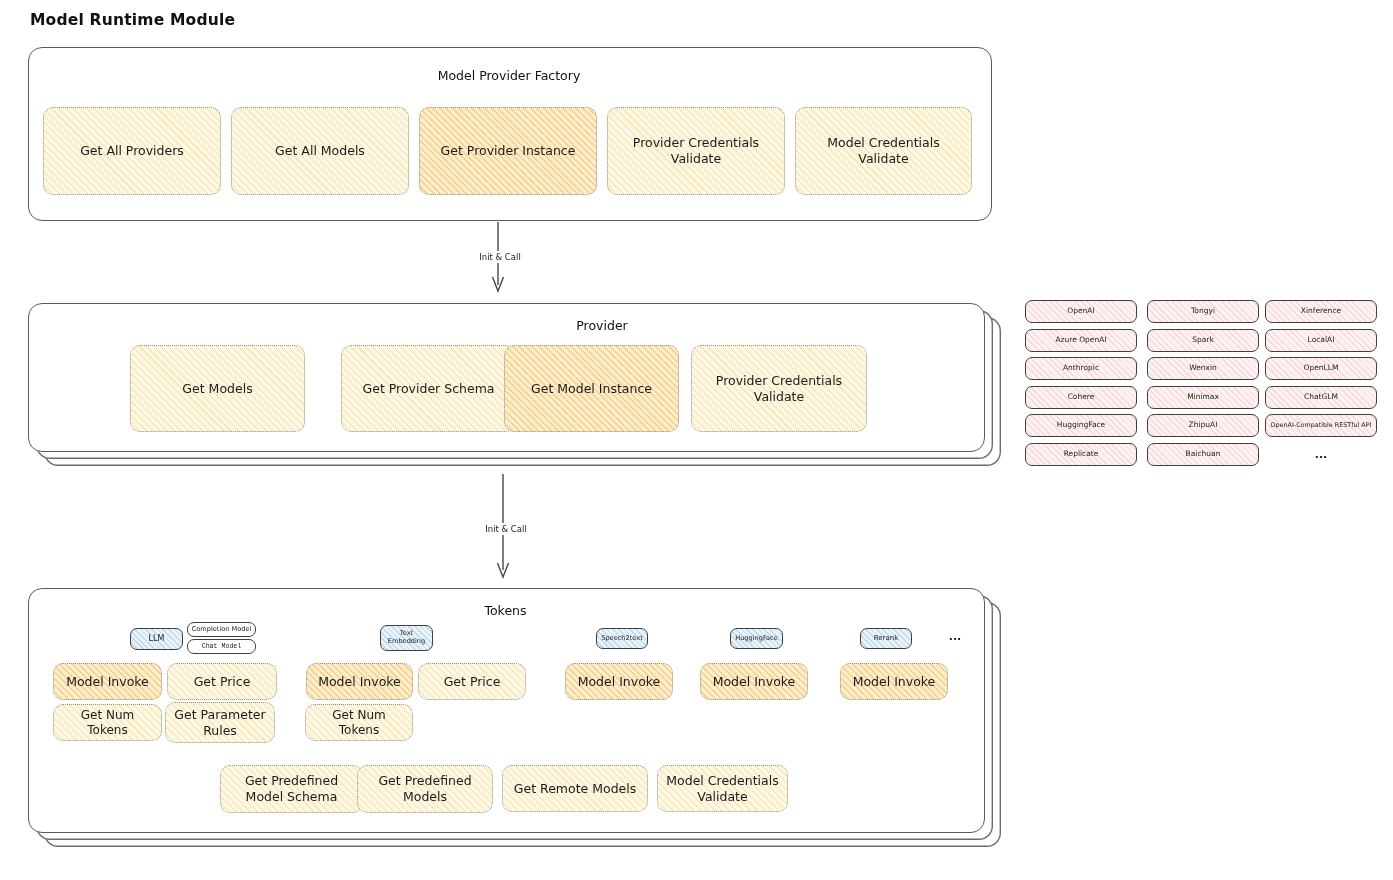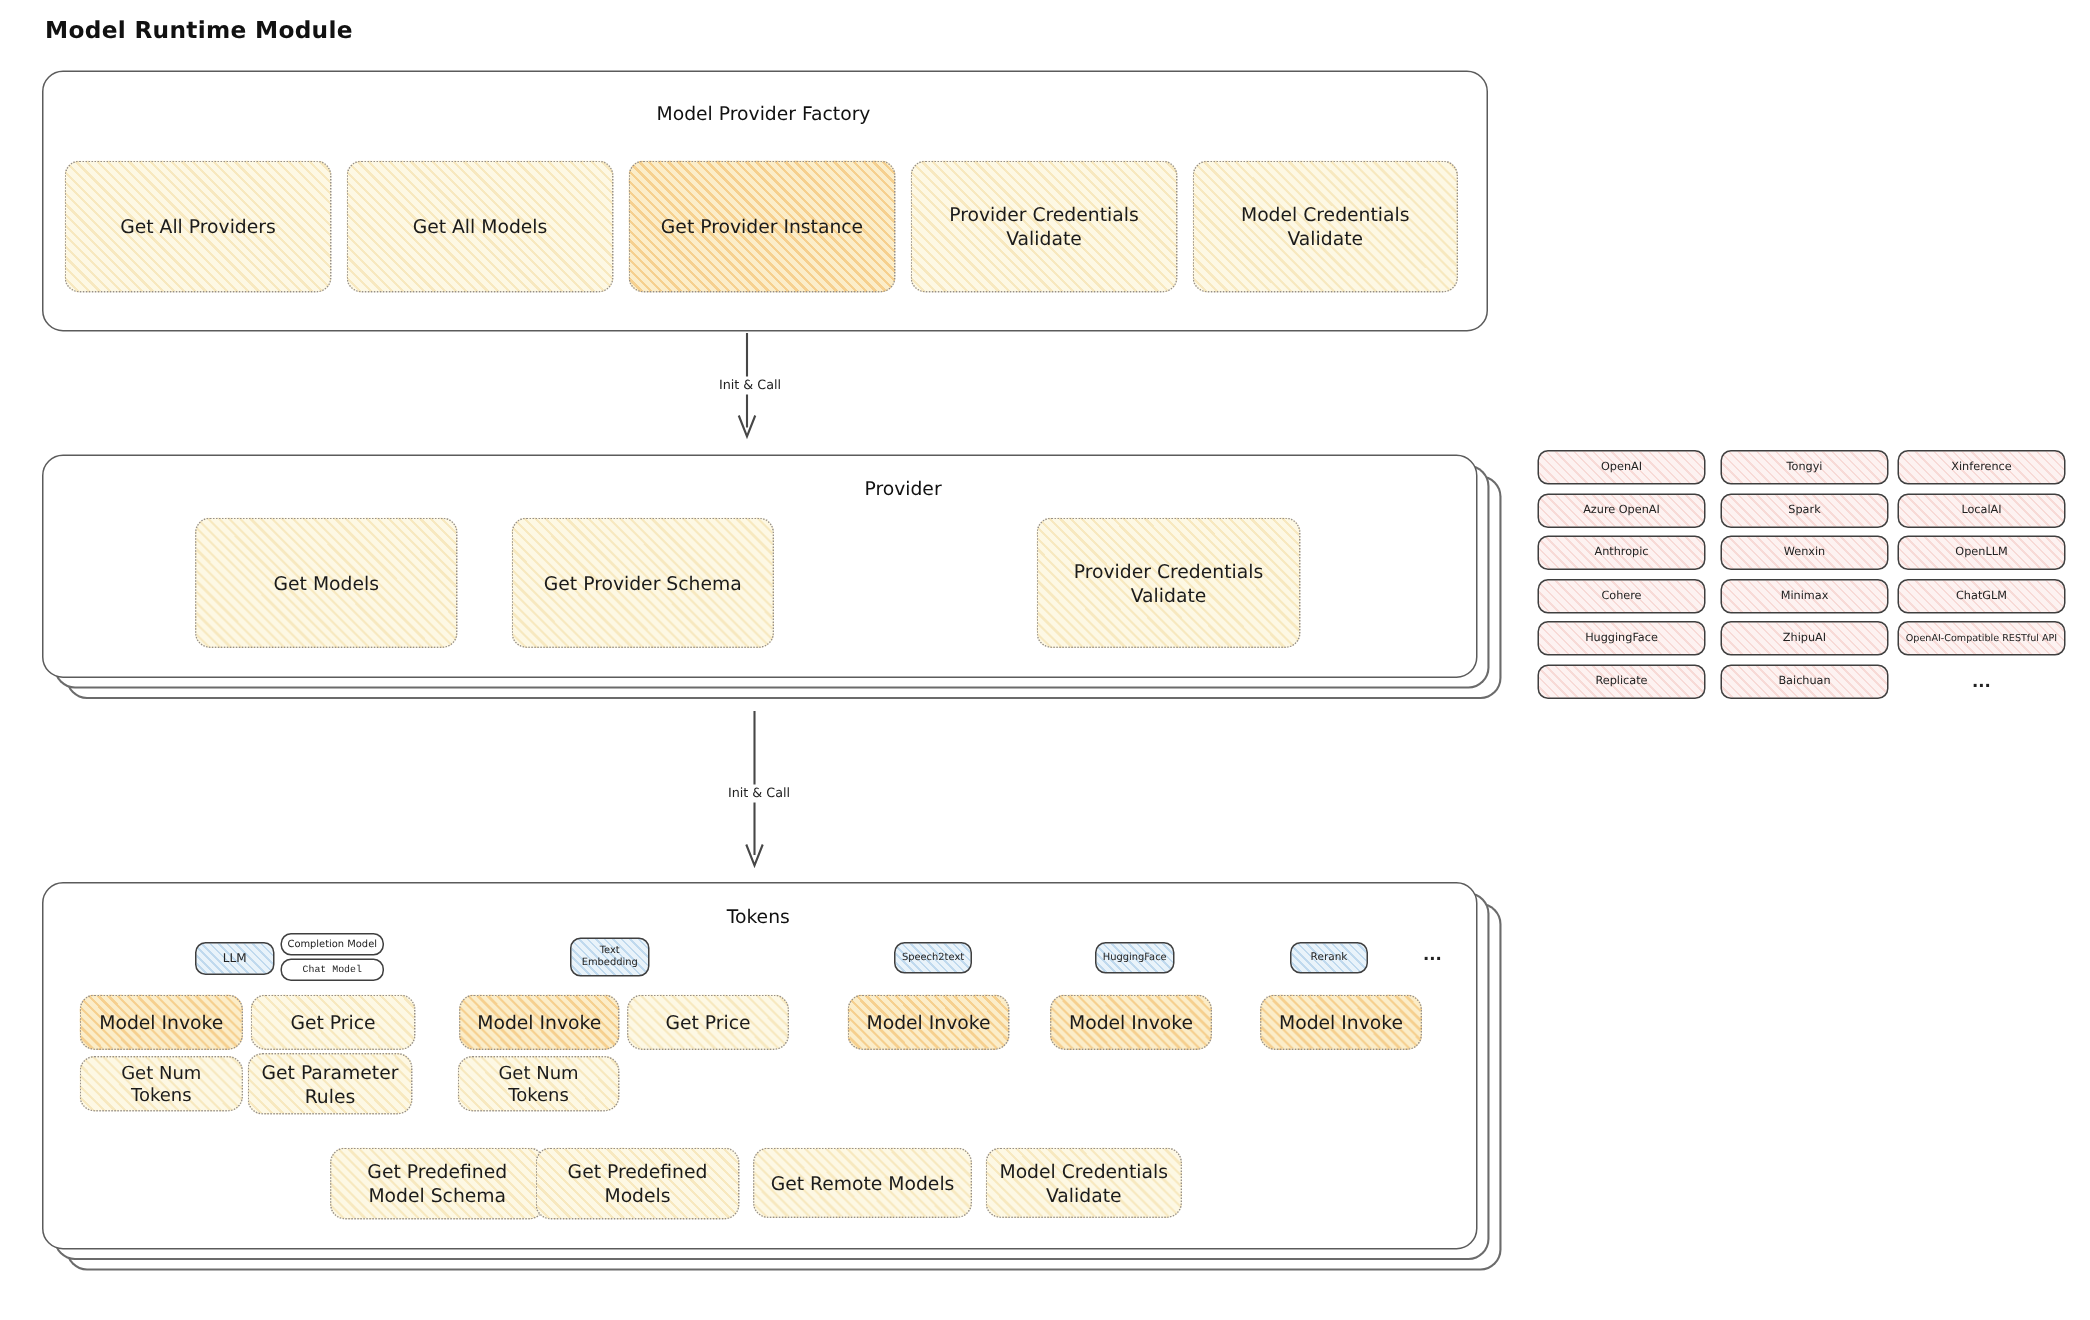--- a/index.html
+++ b/index.html
@@ -83,20 +83,21 @@
     <line x1="10" y1="0" x2="10" y2="63" stroke="#474747" stroke-width="1.4"></line>
     <path d="M4.5 55 L10 69 L15.5 55" fill="none" stroke="#474747" stroke-width="1.4"></path>
   </svg>
   <div class="arrow-label" style="left:468px;top:251px;width:60px;">Init &amp; Call</div>
 
   <div class="container stacked" style="left:28px;top:303px;width:955px;height:147px;"></div>
   <div class="section-title" style="left:28px;top:318px;width:1148px;">Provider</div>
 
   <div class="node fill-yellow" style="left:130px;top:345px;width:175px;height:87px;">Get Models</div>
   <div class="node fill-yellow" style="left:317px;top:345px;width:175px;height:87px;margin-left:24px;">Get Provider Schema</div>
+  <div class="node fill-orange" style="left:504px;top:345px;width:175px;height:87px;">Get Model Instance</div>
   <div class="node fill-yellow" style="left:691px;top:345px;width:176px;height:87px;">Provider Credentials Validate</div>
 
   <div class="chip" style="left:1025px;top:300px;width:112px;height:23px;">OpenAI</div>
   <div class="chip" style="left:1025px;top:329px;width:112px;height:23px;">Azure OpenAI</div>
   <div class="chip" style="left:1025px;top:357px;width:112px;height:23px;">Anthropic</div>
   <div class="chip" style="left:1025px;top:386px;width:112px;height:23px;">Cohere</div>
   <div class="chip" style="left:1025px;top:414px;width:112px;height:23px;">HuggingFace</div>
   <div class="chip" style="left:1025px;top:443px;width:112px;height:23px;">Replicate</div>
 
   <div class="chip" style="left:1147px;top:300px;width:112px;height:23px;">Tongyi</div>

